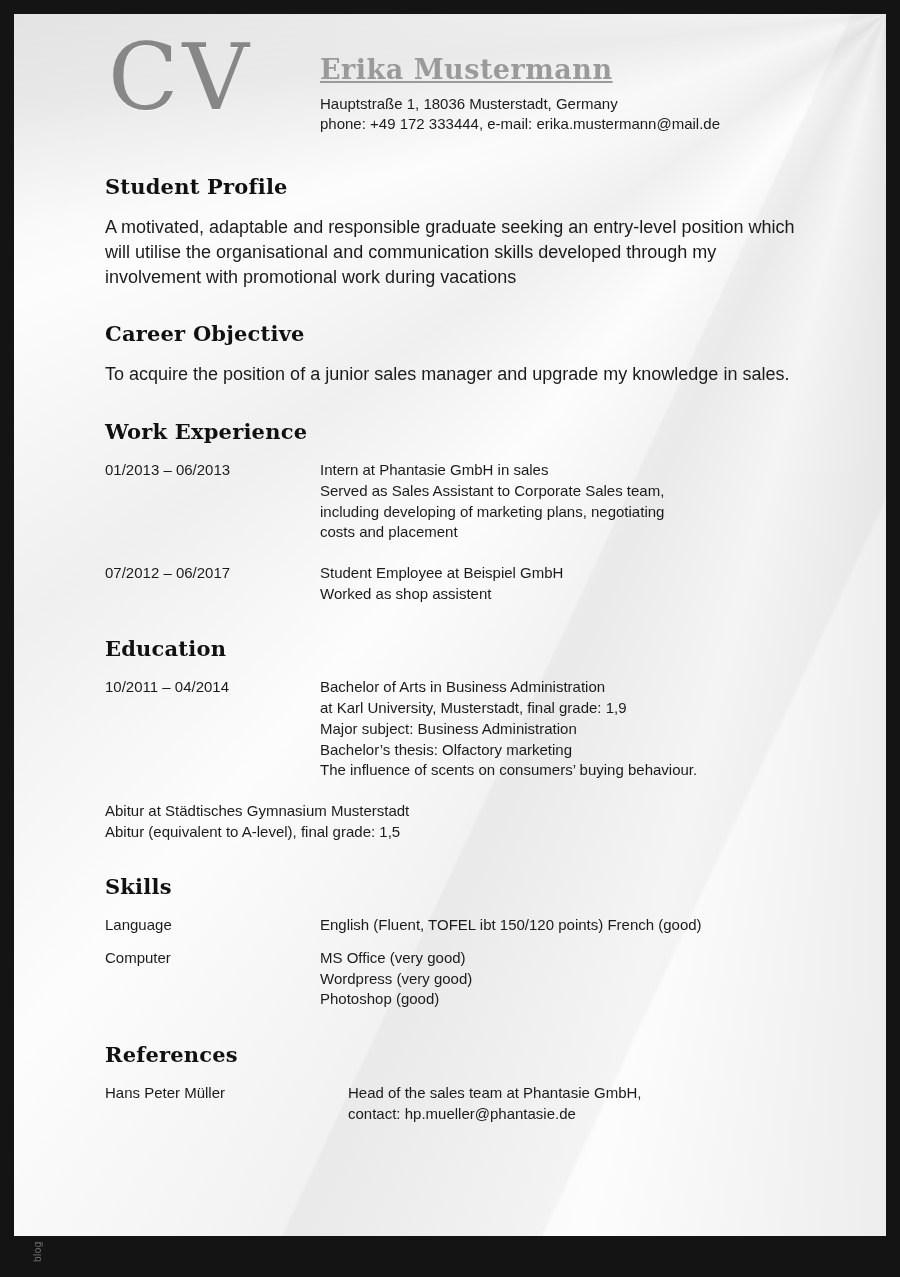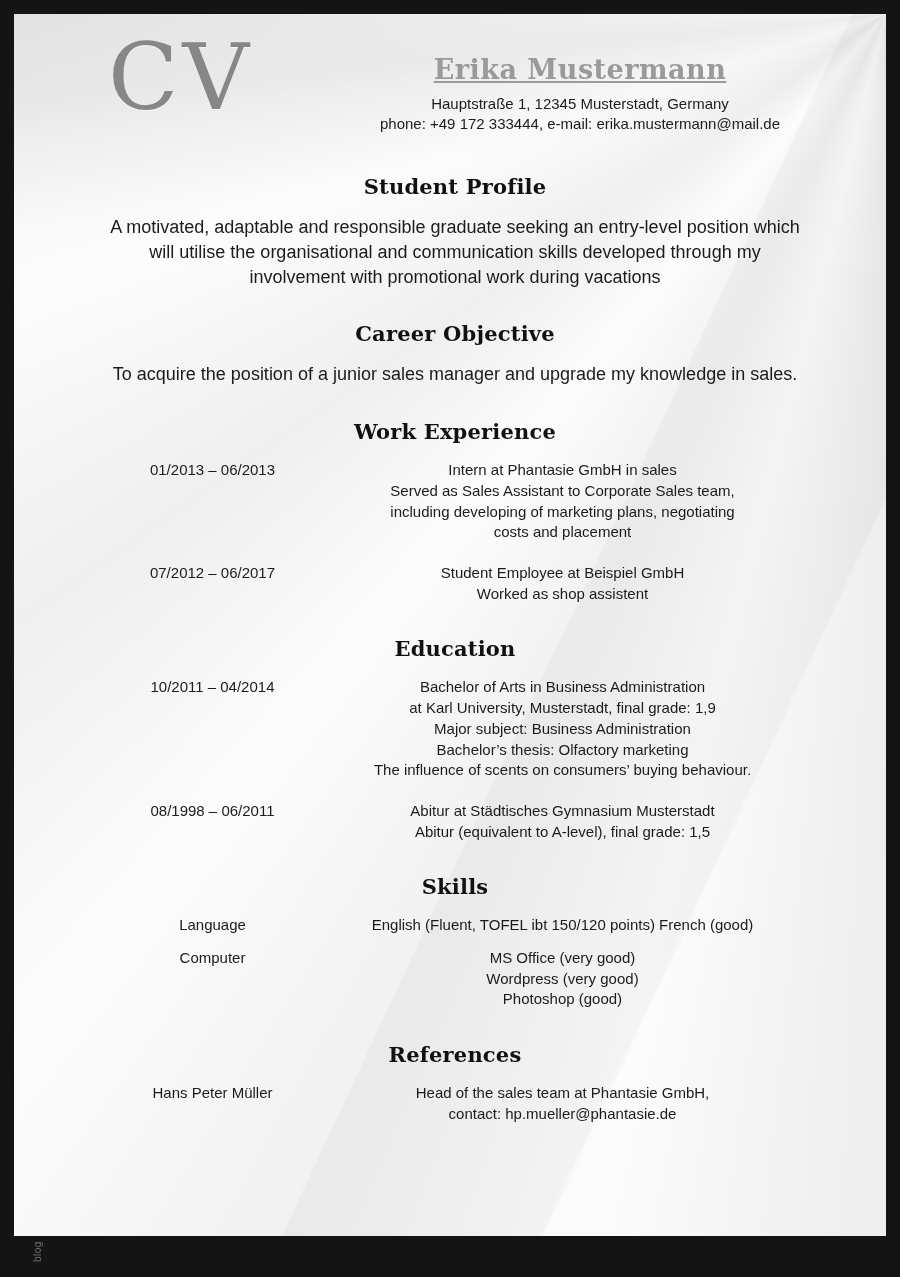--- a/index.html
+++ b/index.html
@@ -25,21 +25,20 @@
     background-color: #fcfcfc;
     background-image:
       conic-gradient(from 180deg at 100% 0%,
         rgba(0,0,0,0.06) 0deg, rgba(0,0,0,0.00) 14deg,
         rgba(0,0,0,0.045) 26deg, rgba(0,0,0,0.00) 40deg,
         rgba(0,0,0,0.05) 55deg, rgba(0,0,0,0.00) 72deg,
         rgba(0,0,0,0.035) 84deg, rgba(0,0,0,0.00) 90deg),
       linear-gradient(172deg, rgba(0,0,0,0.10) 0%, rgba(0,0,0,0.03) 9%, rgba(0,0,0,0.00) 16%),
       linear-gradient(115deg, rgba(0,0,0,0.00) 58%, rgba(0,0,0,0.03) 58.2%, rgba(0,0,0,0.03) 76%, rgba(0,0,0,0.00) 76.3%);
     overflow: hidden;
-    text-align: center;
   }
   
   .cv-monogram {
     position: absolute;
     left: 94px;
     top: 18px;
     font-family: "DejaVu Serif", serif;
     font-size: 92px;
     line-height: 1.0;
     color: #878787;
@@ -85,21 +84,21 @@
   .body-text {
     font-size: 18px;
     color: #1b1b1b;
     line-height: 1.38;
     white-space: pre-line;
   }
   .row {
     display: flex;
     margin-bottom: 20px;
   }
-  .row:last-child { margin-bottom: 0; }
+  .row:last-child { margin-bottom: 0; gap: 28px; }
   .col-left {
     width: 215px;
     flex: 0 0 215px;
     font-size: 15px;
     color: #1b1b1b;
     line-height: 1.38;
     white-space: pre-line;
   }
   .col-right {
     flex: 1;
@@ -132,21 +131,21 @@
 </head>
 <body>
 
 <div class="frame">
   <div class="page">
 
     <div class="cv-monogram">CV</div>
 
     <div class="header-right">
       <div class="candidate-name">Erika Mustermann</div>
-      <div class="candidate-address">Hauptstraße 1, 12345 Musterstadt, Germany</div>
+      <div class="candidate-address">Hauptstraße 1, 18036 Musterstadt, Germany</div>
       <div class="candidate-contact">phone: +49 172 333444,  e-mail: erika.mustermann@mail.de</div>
     </div>
 
     <div class="content">
 
       <h2 class="section-title first">Student Profile</h2>
       <div class="body-text">A motivated, adaptable and responsible graduate seeking an entry-level position which will utilise the organisational and communication skills developed through my involvement with promotional work during vacations</div>
 
       <h2 class="section-title">Career Objective</h2>
       <div class="body-text">To acquire the position of a junior sales manager and upgrade my knowledge in sales.</div>
@@ -168,21 +167,20 @@
       <h2 class="section-title">Education</h2>
       <div class="row">
         <div class="col-left">10/2011 – 04/2014</div>
         <div class="col-right">Bachelor of Arts in Business Administration
 at Karl University, Musterstadt, final grade: 1,9
 Major subject: Business Administration
 Bachelor’s thesis: Olfactory marketing
 The influence of scents on consumers’ buying behaviour.</div>
       </div>
       <div class="row">
-        <div class="col-left">08/1998 – 06/2011</div>
         <div class="col-right">Abitur at Städtisches Gymnasium Musterstadt
 Abitur (equivalent to A-level), final grade: 1,5</div>
       </div>
 
       <h2 class="section-title">Skills</h2>
       <div class="row" style="margin-bottom:12px;">
         <div class="col-left">Language</div>
         <div class="col-right">English (Fluent, TOFEL ibt 150/120 points) French (good)</div>
       </div>
       <div class="row">

